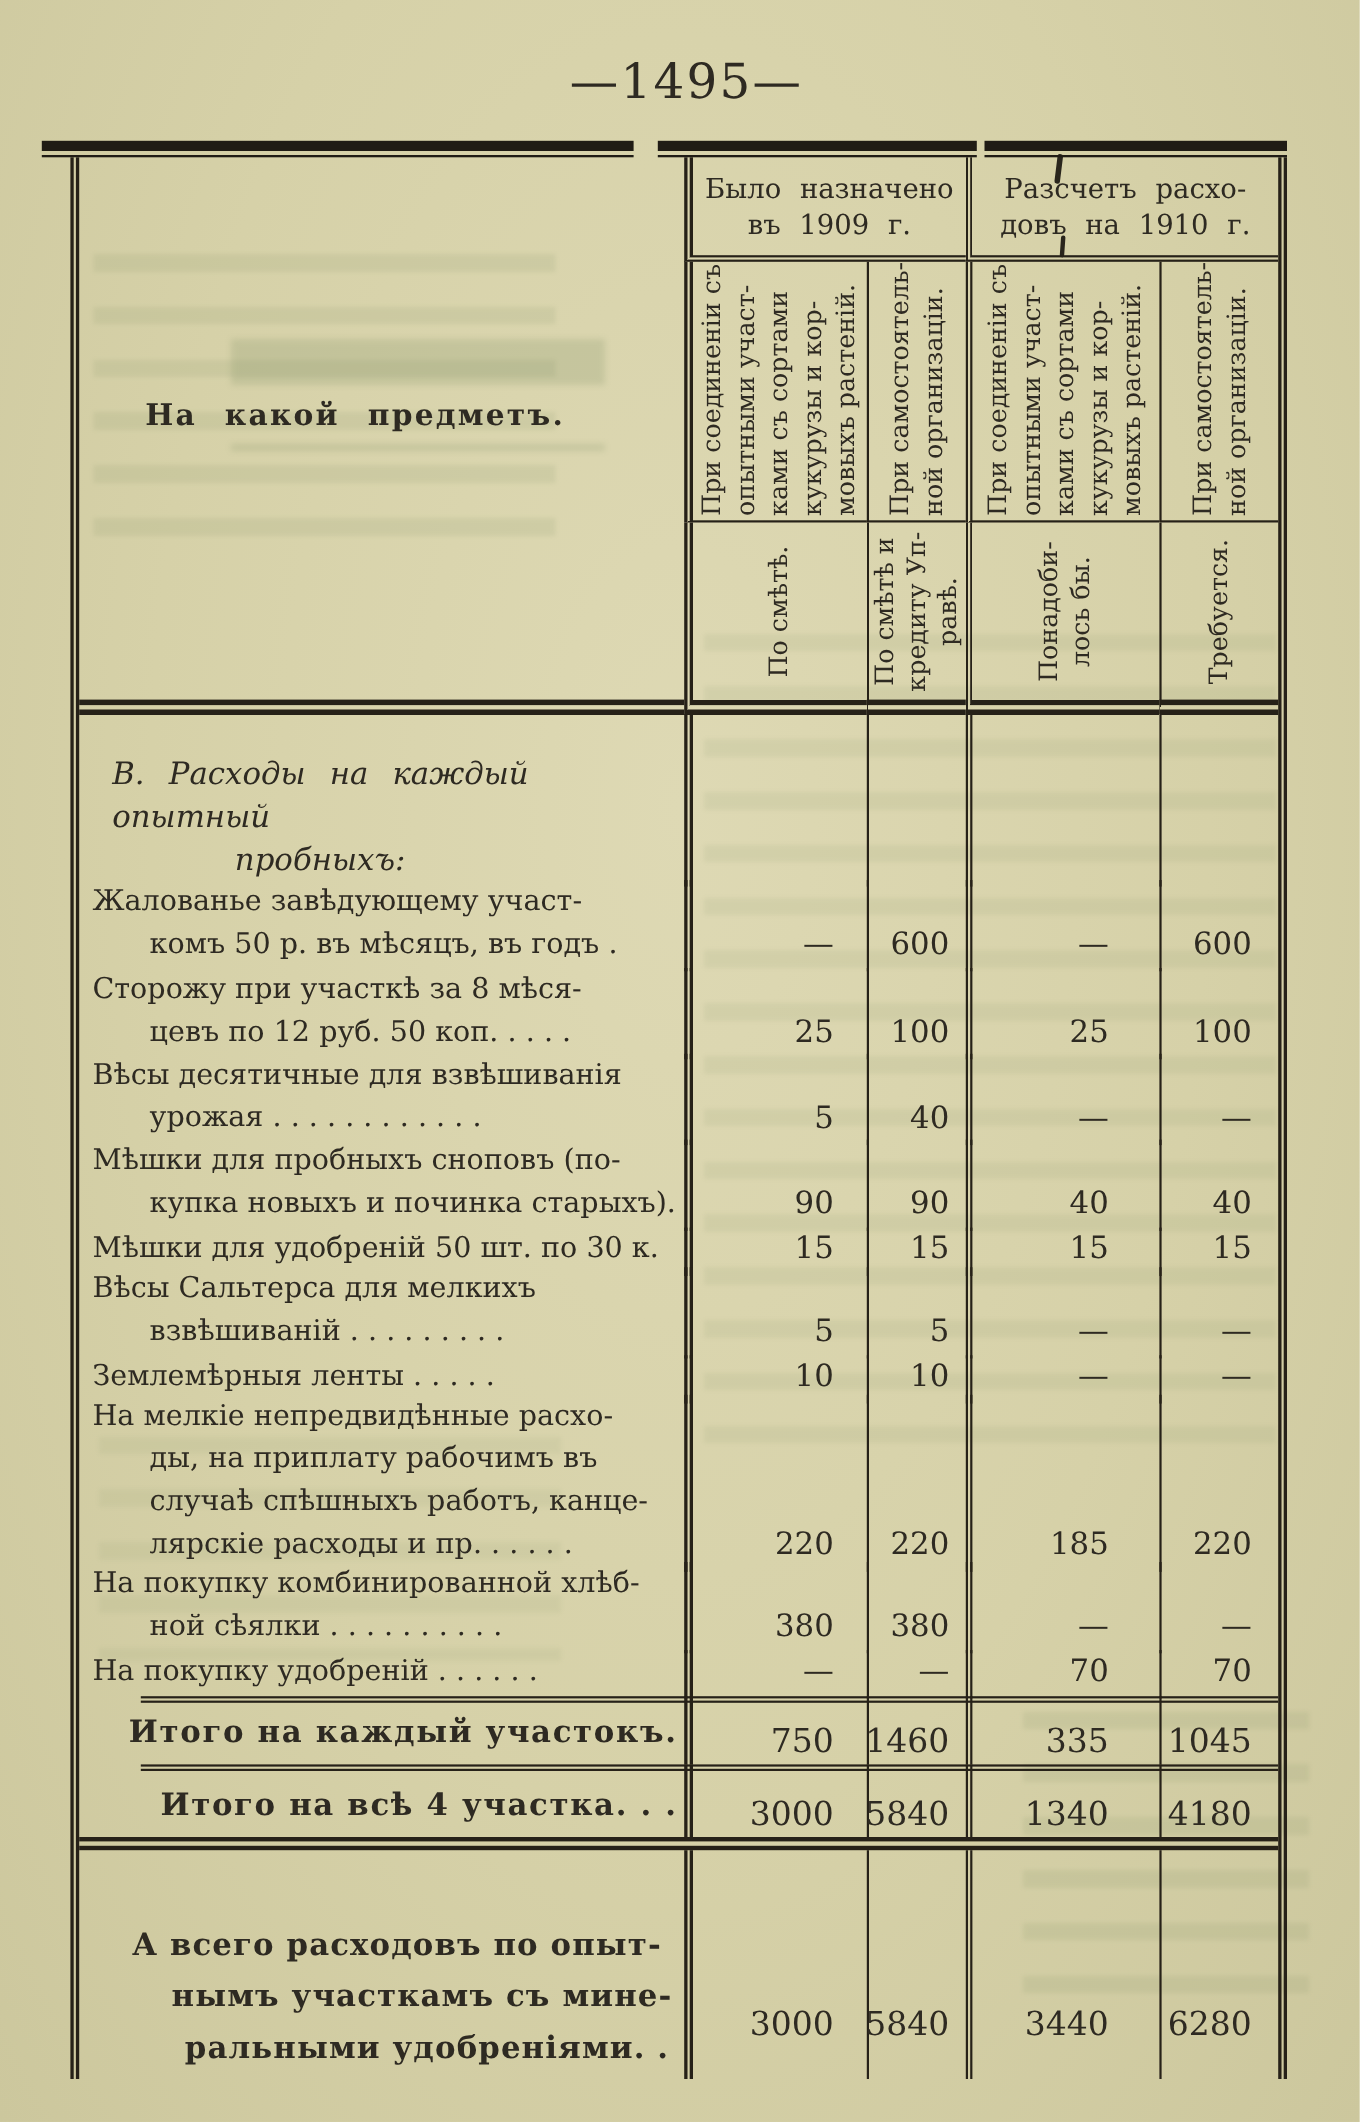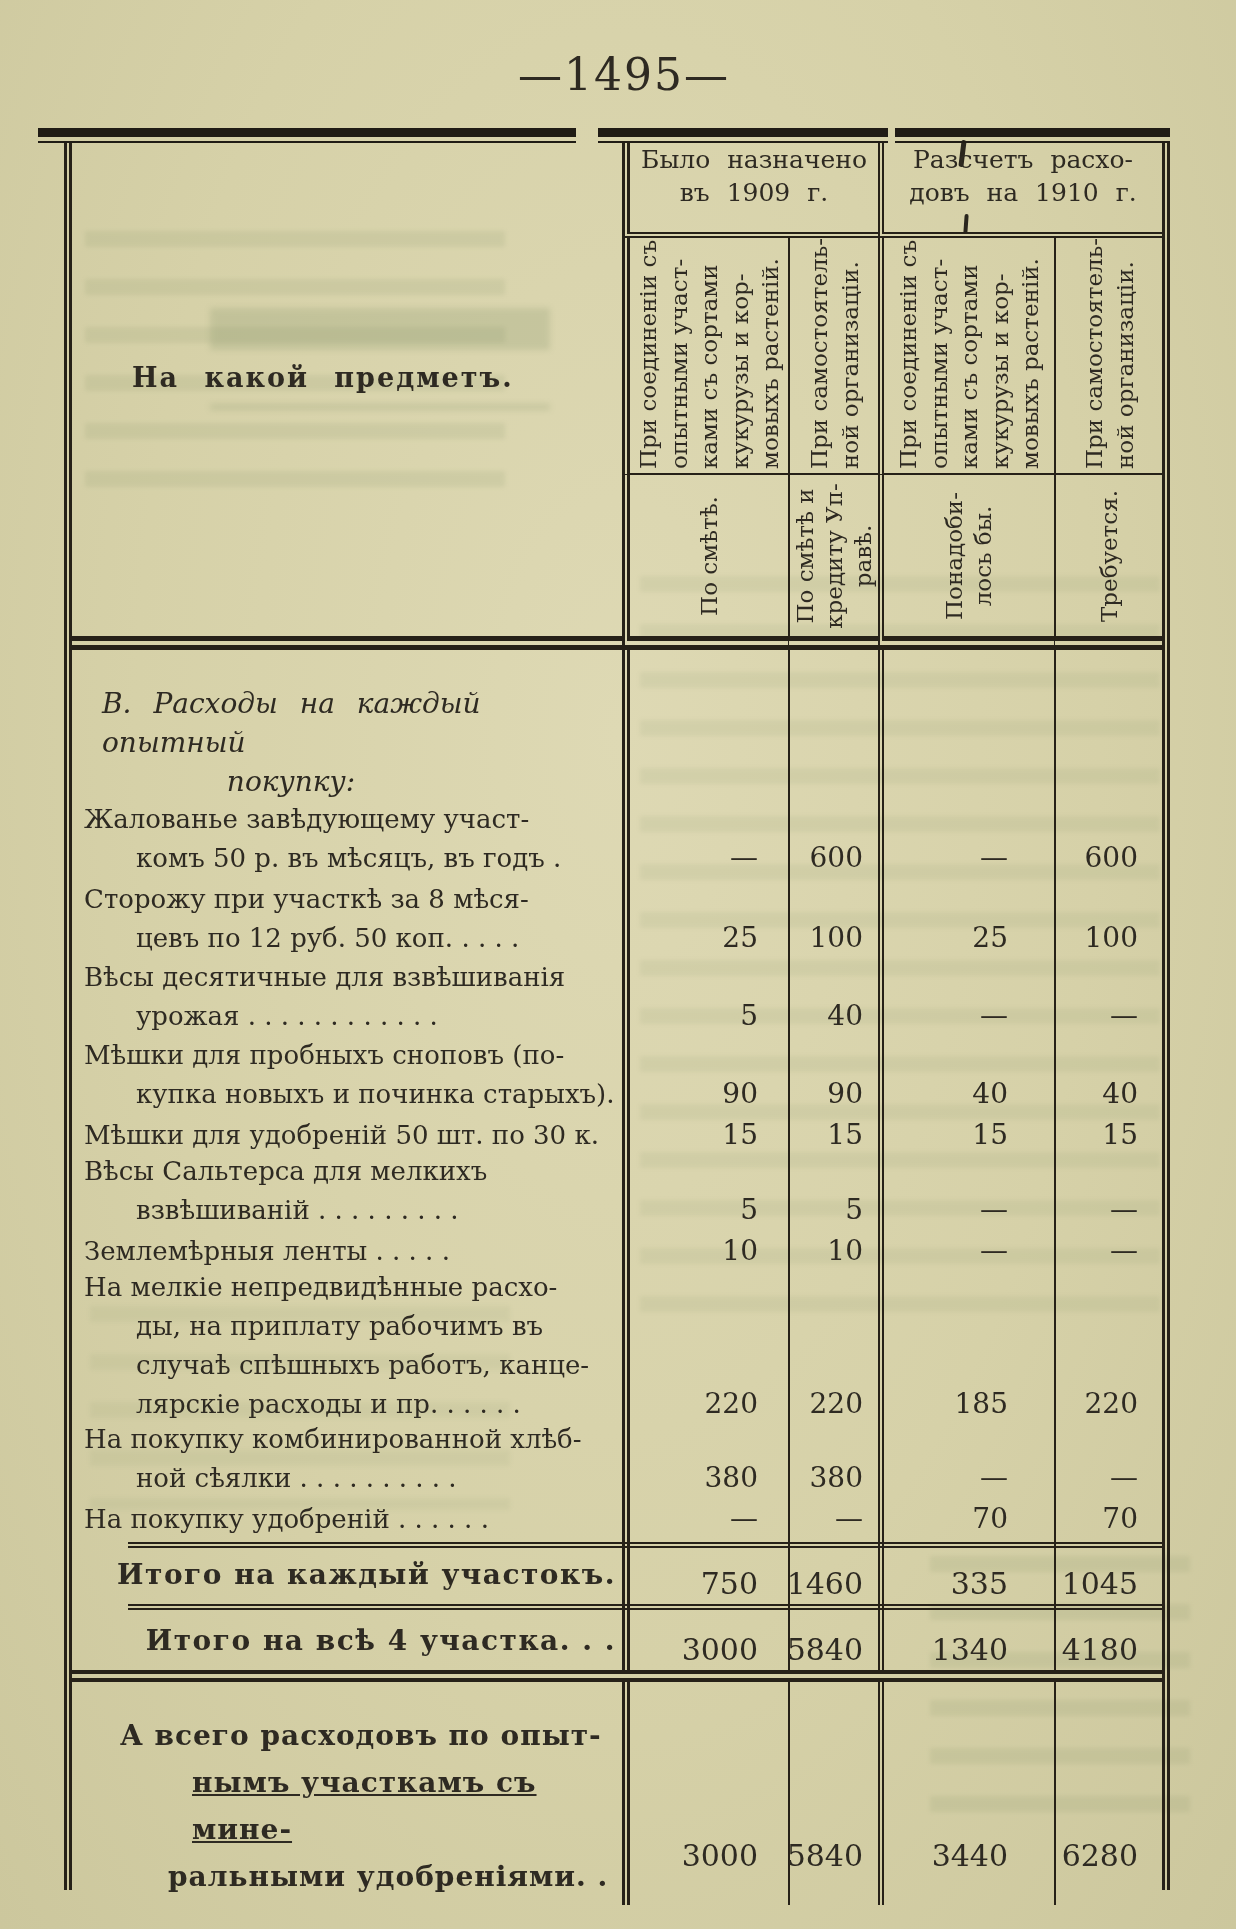--- a/index.html
+++ b/index.html
@@ -39,21 +39,21 @@
   .thead { grid-template-rows:95px 237px 175px; }
   .cell { box-sizing:border-box; position:relative; }
   .bl-d { border-left:8px double #262118; }   
   .bl-g { border-left:6px double #262118; }   
   .bl-s { border-left:2px solid  #262118; }   
 
   .subject { grid-column:1; grid-row:1/4; border-bottom:14px double #262118;
     display:flex; align-items:center; padding-left:60px; padding-bottom:24px;
     font-weight:bold; font-size:27px; letter-spacing:2px; word-spacing:14px; }
   .gt { border-bottom:6px double #262118; text-align:center; font-size:25px;
-    line-height:33px; word-spacing:9px; }
+    line-height:33px; padding-top:12px; word-spacing:9px; }
   .gt.a { grid-column:2/4; grid-row:1; }
   .gt.b { grid-column:4/6; grid-row:1; }
   .rh { grid-row:2; border-bottom:2px solid #262118; }
   .sl { grid-row:3; border-bottom:14px double #262118; }
   .rot { position:absolute; top:50%; left:50%; transform:translate(-50%,-50%) rotate(-90deg);
     white-space:nowrap; font-size:23px; line-height:30.5px; }
   .rot.w225 { width:226px; text-align:left; }
   .rot.w160 { width:160px; text-align:center; line-height:29px; font-size:23px; }
 
   
@@ -73,21 +73,21 @@
   .v.c3 { padding-right:46px; } .v.c4 { padding-right:24px; }
 
   .trow .lab { text-align:right; font-weight:bold; font-size:28px;
     letter-spacing:1.5px; padding-right:6px; padding-bottom:10px; }
   .trow .v { font-size:30px; padding-bottom:3px; }
   .dblrule { position:absolute; top:0; left:56px; right:0; border-top:6px double #262118; }
 
   .grow { border-top:12px double #262118; }
   .grow .lab { justify-content:flex-end; padding-top:30px; font-weight:bold;
     font-size:28px; line-height:47px; letter-spacing:1px; }
-  .grow .g0 { margin-left:36px; } .grow .g1 { margin-left:108px;text-decoration:underline; } .grow .g2 { margin-left:84px; }
+  .grow .g0 { margin-left:36px; } .grow .g1 { margin-left:72px; } .grow .g2 { margin-left:84px; }
   .grow .v { padding-bottom:32px; font-size:30px; }
 </style>
 </head>
 <body>
 
 <div class="page">
 
   <div class="bleed b1"></div>
   <div class="bleed b2"></div>
   <div class="bleed b3"></div>
@@ -168,21 +168,21 @@
       <div class="cell sl bl-s" style="grid-column:5">
         <div class="rot w160">
           <div>Требуется.</div>
         </div>
       </div>
     </div>
 
     <div class="grid5 row h150">
       <div class="cell lab sech">
         <div class="ln sh1">В. Расходы на каждый опытный</div>
-        <div class="ln sh2">покупку:</div>
+        <div class="ln sh2">пробныхъ:</div>
       </div>
       <div class="cell v c1 bl-d"></div>
       <div class="cell v c2 bl-s"></div>
       <div class="cell v c3 bl-g"></div>
       <div class="cell v c4 bl-s"></div>
     </div>
 
     <div class="grid5 row h80">
       <div class="cell lab">
         <div class="ln">Жалованье завѣдующему участ-</div>

